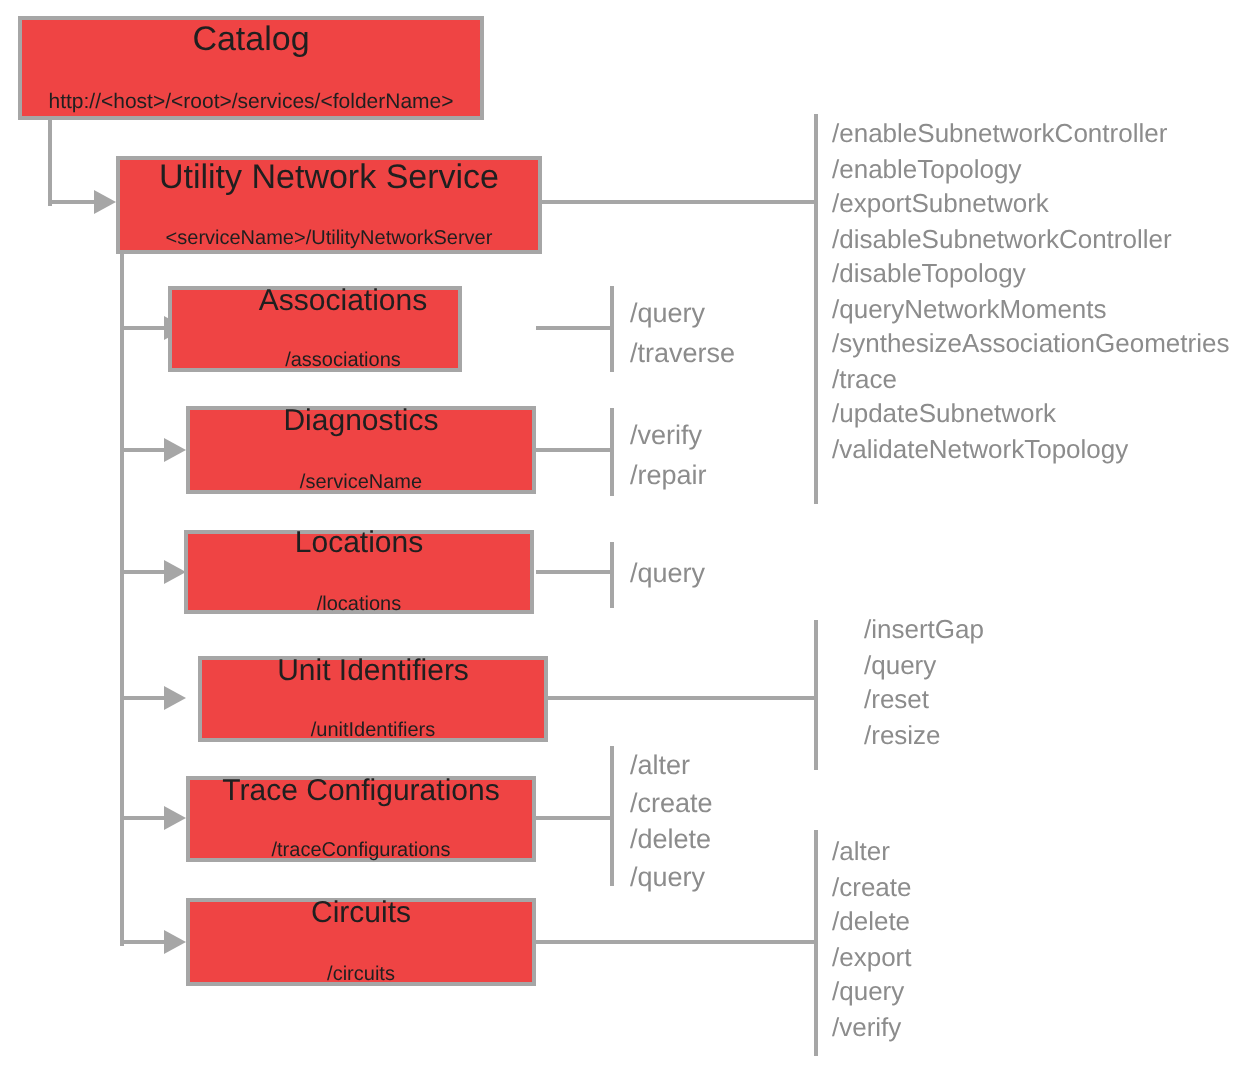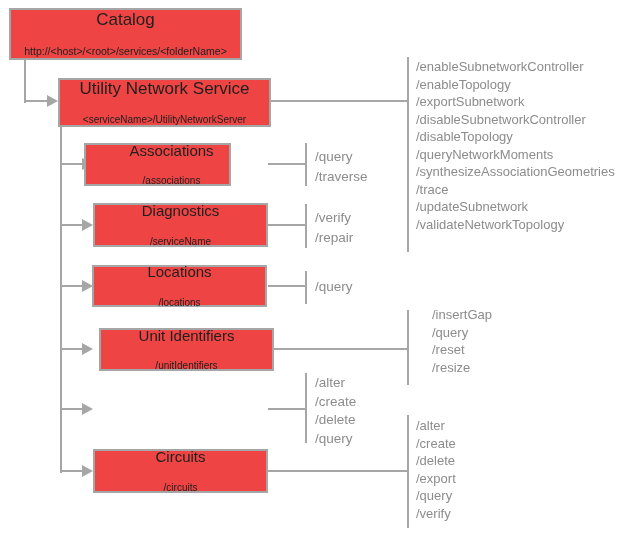--- a/index.html
+++ b/index.html
@@ -129,20 +129,24 @@
   <div class="node node-locations">
     <div class="node-title">Locations</div>
     <div class="node-sub">/locations</div>
   </div>
 
   <div class="node node-unitids">
     <div class="node-title">Unit Identifiers</div>
     <div class="node-sub">/unitIdentifiers</div>
   </div>
 
+  <div class="node node-traceconfig">
+    <div class="node-title">Trace Configurations</div>
+    <div class="node-sub">/traceConfigurations</div>
+  </div>
 
   <div class="node node-circuits">
     <div class="node-title">Circuits</div>
     <div class="node-sub">/circuits</div>
   </div>
 
   <div class="ops ops-far ops-uns">
     <span>/enableSubnetworkController</span>
     <span>/enableTopology</span>
     <span>/exportSubnetwork</span>

